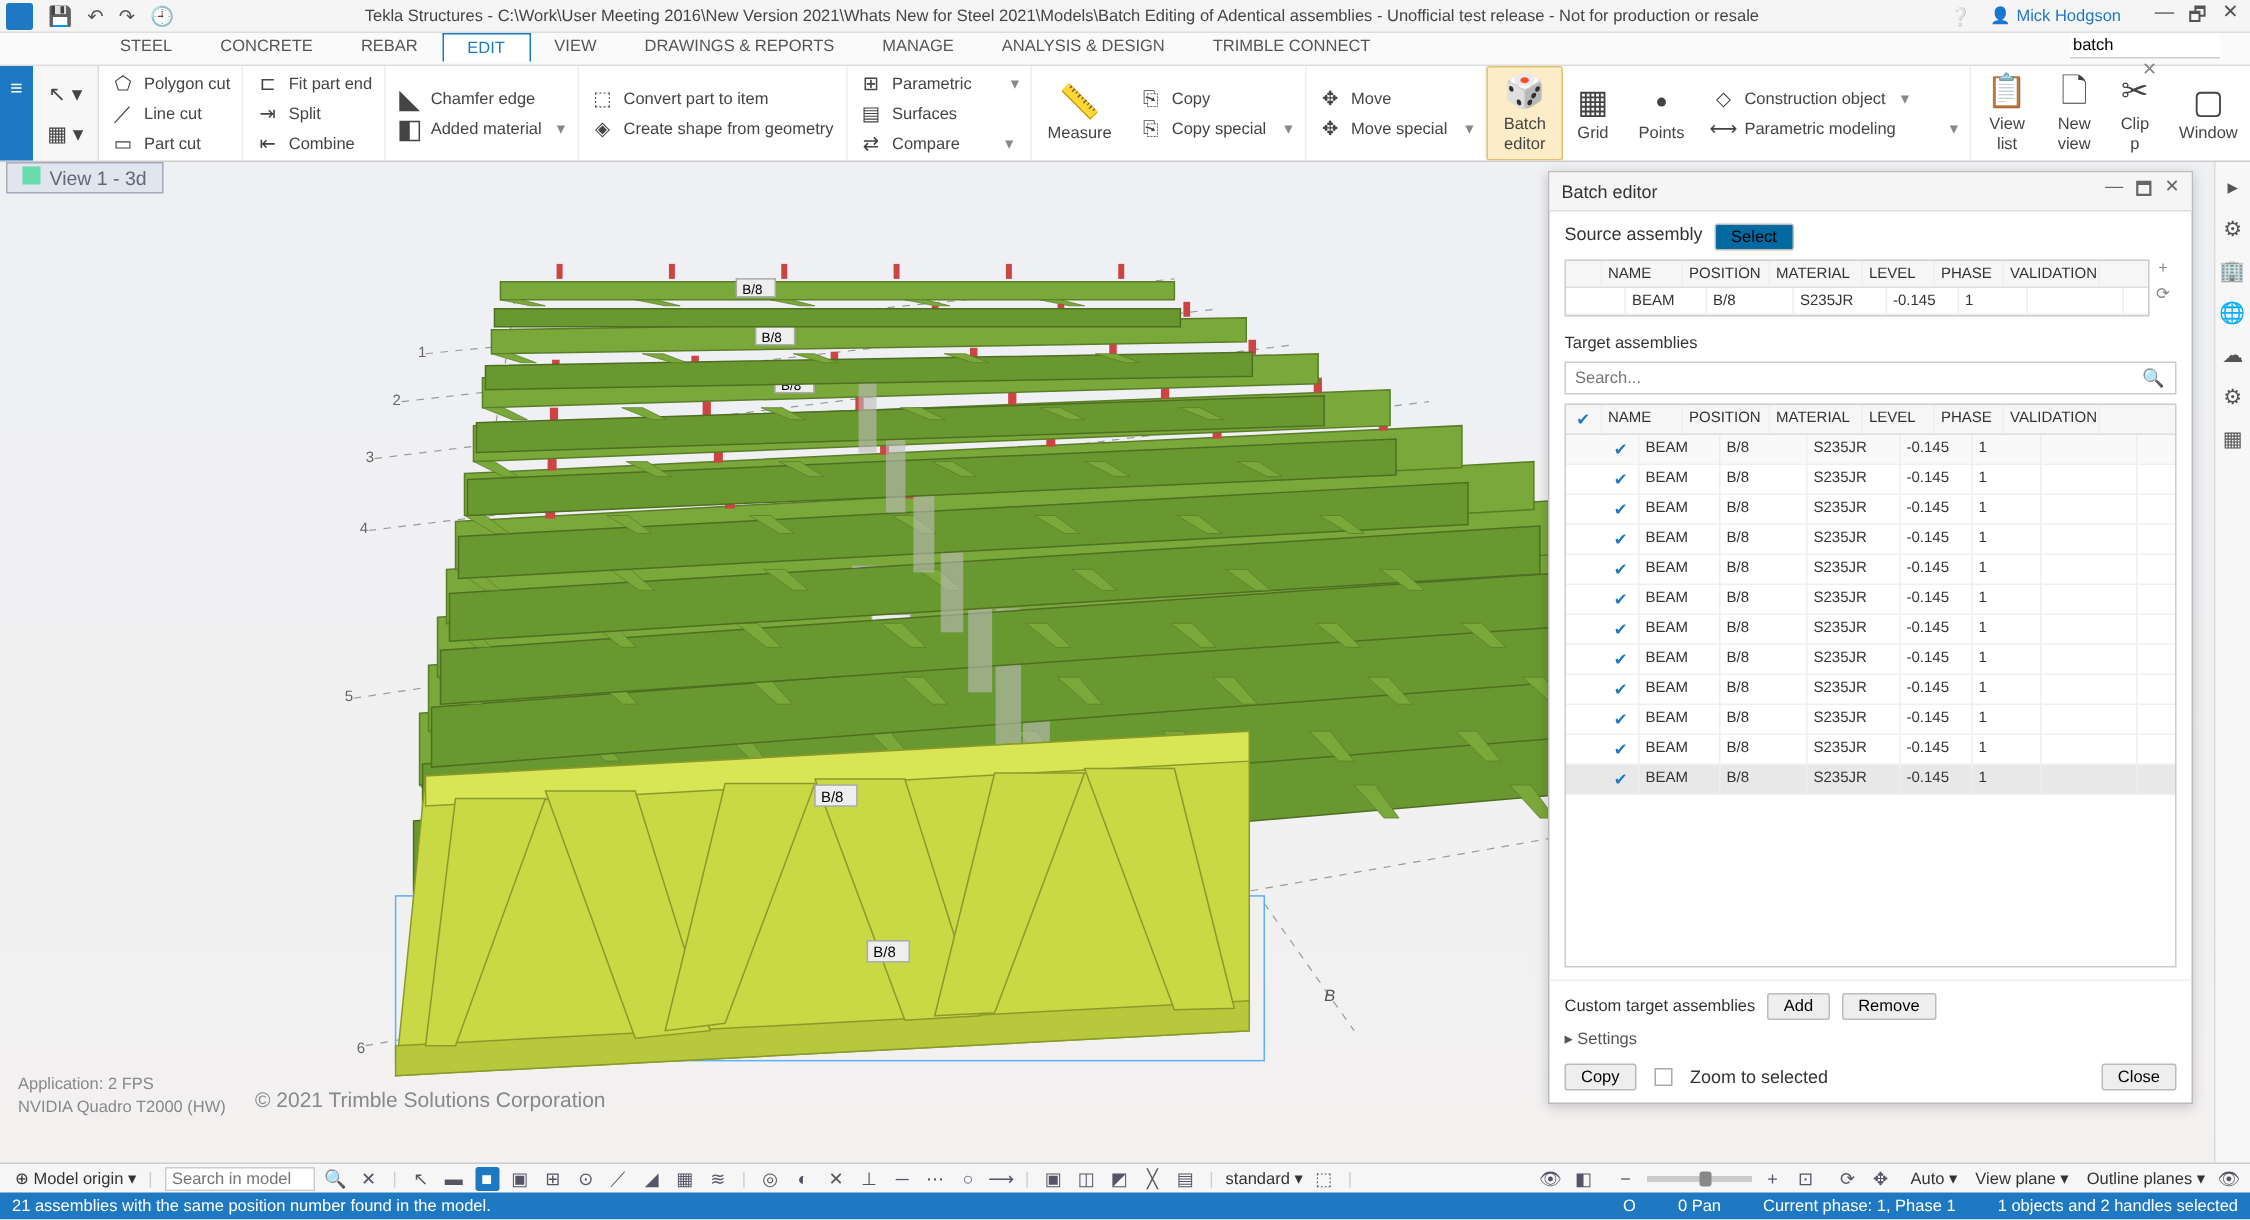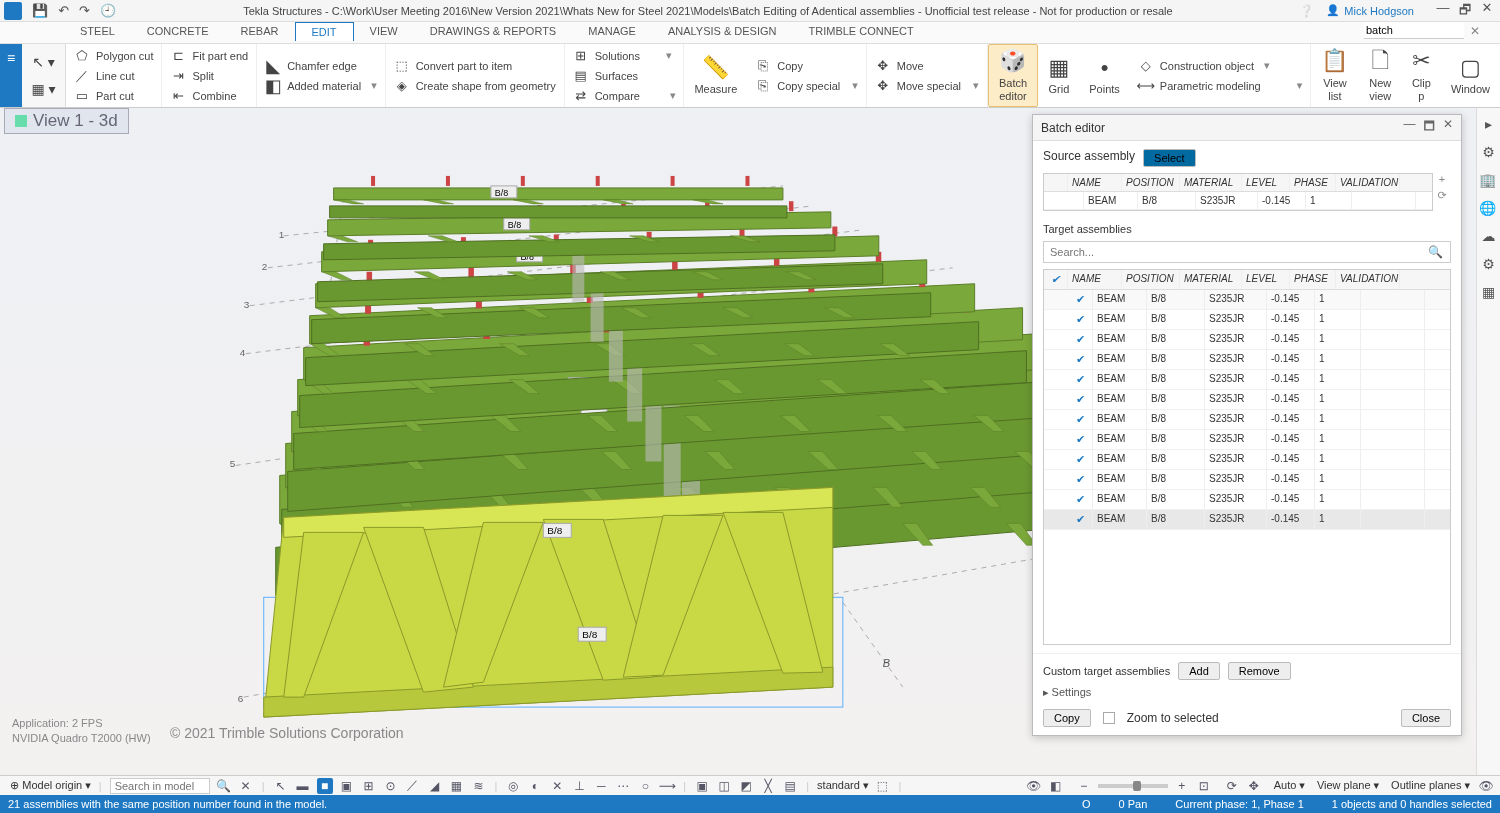--- a/index.html
+++ b/index.html
@@ -13,61 +13,61 @@
 .title-bar .title-text { flex: 1; text-align: center; font-size: 11px; color: #444; }
 .title-bar .right { display: flex; align-items: center; gap: 12px; }
 .title-bar .right .user { color: #1e79c2; font-size: 11px; display: flex; align-items: center; gap: 4px; }
 .title-bar .win-btns { display: flex; gap: 4px; margin-left: 8px; }
 .title-bar .win-btns span { width: 18px; text-align: center; color: #555; font-size: 13px; }
 
 
 .menu-tabs { height: 22px; background: #fafafa; display: flex; align-items: flex-start; border-bottom: 1px solid #ddd; padding-left: 64px; }
 .menu-tabs .tab { padding: 3px 16px; font-size: 11px; color: #555; cursor: pointer; }
 .menu-tabs .tab.active { border: 1px solid #1e79c2; border-bottom: none; color: #1e79c2; background: #fff; }
-.menu-tabs .search-box { margin-left: auto; display: flex; align-items: center; padding-right: 20px; }
+.menu-tabs .search-box { margin-left: auto; display: flex; align-items: center; padding-right: 20px; flex-direction: column; }
 .menu-tabs .search-box input { border: none; border-bottom: 1px solid #ccc; font-size: 11px; width: 100px; padding: 2px; }
 .menu-tabs .search-box .x { margin-left: 6px; color: #888; }
 
 
 .ribbon-wrap { display: flex; height: 64px; border-bottom: 1px solid #ccc; background: #fff; }
 .left-rail { width: 22px; background: #1e79c2; display: flex; flex-direction: column; align-items: center; padding-top: 6px; }
 .left-rail .burger { color: #fff; font-size: 14px; }
 .select-tools { width: 44px; background: #f7f7f7; border-right: 1px solid #ddd; display: flex; flex-direction: column; align-items: center; justify-content: space-around; padding: 4px 0; }
 .select-tools span { font-size: 14px; color: #444; }
 .ribbon { flex: 1; display: flex; overflow: hidden; }
 .rgroup { display: flex; flex-direction: column; justify-content: center; padding: 2px 6px; border-right: 1px solid #eee; gap: 2px; }
 .ritem { display: flex; align-items: center; gap: 6px; font-size: 11px; color: #444; cursor: pointer; padding: 1px 2px; white-space: nowrap; }
 .ritem .ic { width: 16px; height: 16px; display: inline-flex; align-items: center; justify-content: center; font-size: 13px; }
 .big-btn { display: flex; flex-direction: column; align-items: center; justify-content: center; padding: 4px 10px; font-size: 11px; color: #444; cursor: pointer; text-align: center; line-height: 1.2; }
 .big-btn .ic { font-size: 22px; margin-bottom: 2px; }
 .big-btn.active { background: #fdecc8; border: 1px solid #e8c070; border-radius: 2px; }
 
 
 .workspace { position: absolute; top: 108px; left: 0; right: 24px; bottom: 36px; background: linear-gradient(#eef0f4, #f3f1f0); }
-.view-tab { position: absolute; top: 0; left: 4px; background: #e1e5ee; border: 1px solid #aab; padding: 2px 10px; font-size: 17px; color: #667; display: flex; align-items: center; gap: 6px; }
+.view-tab { position: absolute; top: 0; left: 4px; background: #e1e5ee; border: 1px solid #aab; padding: 2px 10px; font-size: 13px; color: #667; display: flex; gap: 6px; }
 .view-tab .vicon { width: 12px; height: 12px; background: #6da; }
 .canvas-area { position: absolute; top: 20px; left: 0; right: 0; bottom: 0; }
 .canvas-svg { width: 100%; height: 100%; }
 .perf-text { position: absolute; bottom: 32px; left: 12px; font-size: 11px; color: #888; line-height: 1.3; }
 .copyright { position: absolute; bottom: 36px; left: 170px; font-size: 14px; color: #888; }
 
 
 .right-strip { position: absolute; top: 108px; right: 0; width: 24px; bottom: 36px; background: #f7f7f7; border-left: 1px solid #ddd; display: flex; flex-direction: column; align-items: center; gap: 12px; padding-top: 8px; }
 .right-strip span { font-size: 14px; color: #555; }
 
 
 .panel { position: absolute; top: 114px; left: 1032px; width: 430px; height: 622px; background: #fff; border: 1px solid #bbb; box-shadow: 0 2px 8px rgba(0,0,0,0.2); display: flex; flex-direction: column; z-index: 10; }
 .panel-title { height: 26px; background: #f5f5f5; border-bottom: 1px solid #ddd; display: flex; align-items: center; padding: 0 8px; font-size: 12px; }
 .panel-title .pt-right { margin-left: auto; display: flex; gap: 8px; color: #666; }
 .panel-body { flex: 1; padding: 8px 10px; display: flex; flex-direction: column; overflow: hidden; }
 .src-row { display: flex; gap: 8px; margin-bottom: 6px; }
 .btn { background: #eee; border: 1px solid #bbb; padding: 2px 10px; font-size: 11px; cursor: pointer; border-radius: 2px; }
 .btn.sel { background: #0369a1; }
 .grid { border: 1px solid #ccc; font-size: 10px; }
-.grid-head { display: flex; background: #f6f6f6; border-bottom: 1px solid #ddd; font-style: italic; }
+.grid-head { display: flex; background: #f6f6f6; border-bottom: 1px solid #ddd; }
 .grid-head > div, .grid-row > div { padding: 3px 4px; border-right: 1px solid #eee; overflow: hidden; white-space: nowrap; }
 .grid-row { display: flex; border-bottom: 1px solid #f0f0f0; justify-content: center; }
 .grid-row.odd { background: #f9f9f9; }
 .grid-row.selected { background: #e8e8e8; }
 .col-chk { width: 24px; text-align: center; }
 .col-name { width: 54px; }
 .col-pos { width: 58px; }
 .col-mat { width: 62px; }
 .col-lev { width: 48px; }
 .col-pha { width: 46px; }
@@ -197,21 +197,21 @@
           <span>Convert part to item</span>
         </div>
       <div class="ritem">
           <span class="ic">◈</span>
           <span>Create shape from geometry</span>
         </div>
     </div>
     <div class="rgroup">
       <div class="ritem">
           <span class="ic">⊞</span>
-          <span>Solutions</span>
+          <span>Parametric</span>
           <span style="color:#888;margin-left:20px">▾</span>
         </div>
       <div class="ritem">
           <span class="ic">▤</span>
           <span>Surfaces</span>
         </div>
       <div class="ritem">
           <span class="ic">⇄</span>
           <span>Compare</span>
           <span style="color:#888;margin-left:24px">▾</span>
@@ -792,15 +792,15 @@
     </div>
   <span class="bic">👁</span>
 </div>
 
 <div class="status-bar">
   <span class="sseg">21 assemblies with the same position number found in the model.</span>
   <div class="sright">
     <span>O</span>
     <span>0 Pan</span>
     <span>Current phase: 1, Phase 1</span>
-    <span>1 objects and 0 handles selected</span>
+    <span>1 objects and 2 handles selected</span>
   </div>
 </div>
 
 </body></html>

